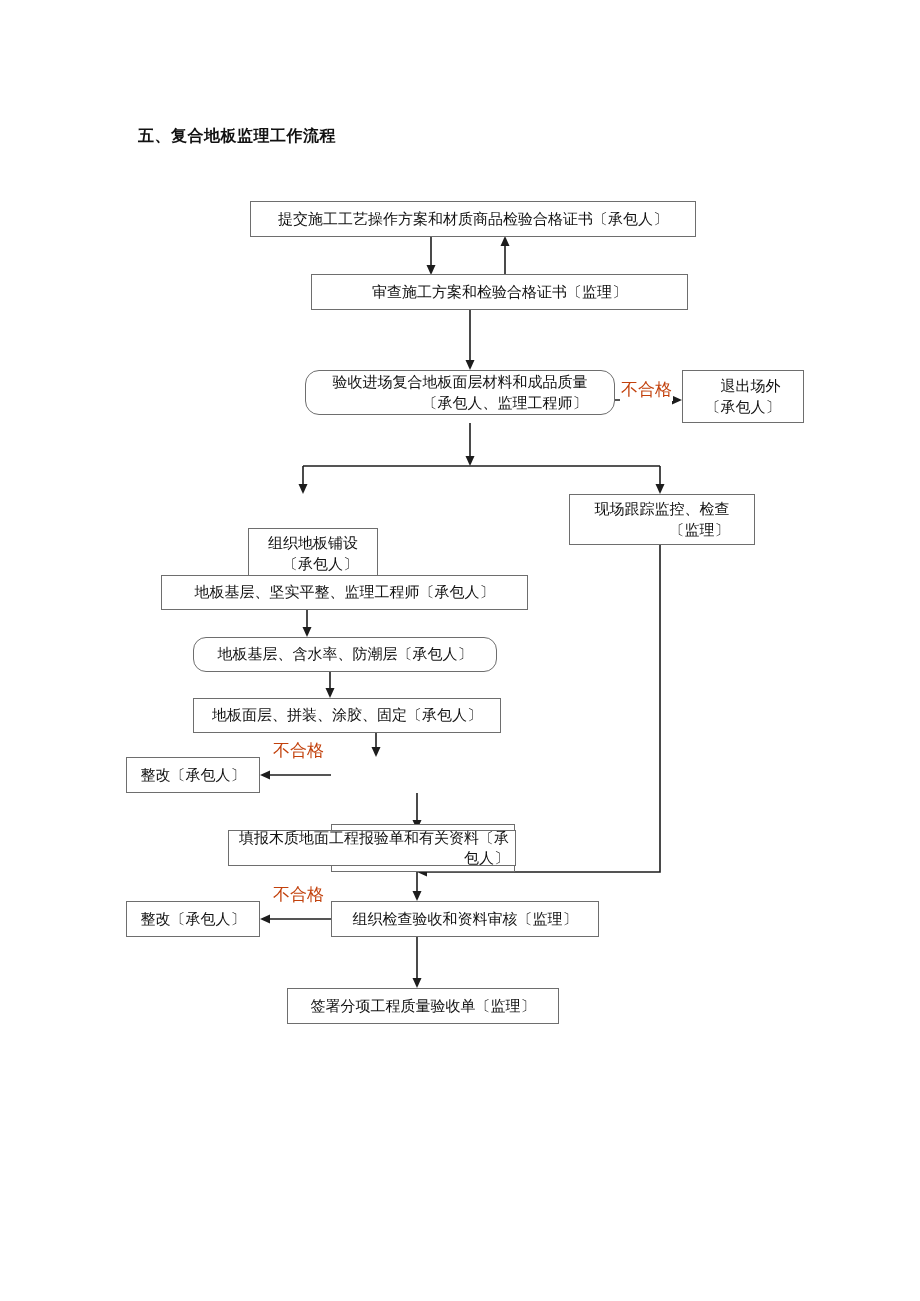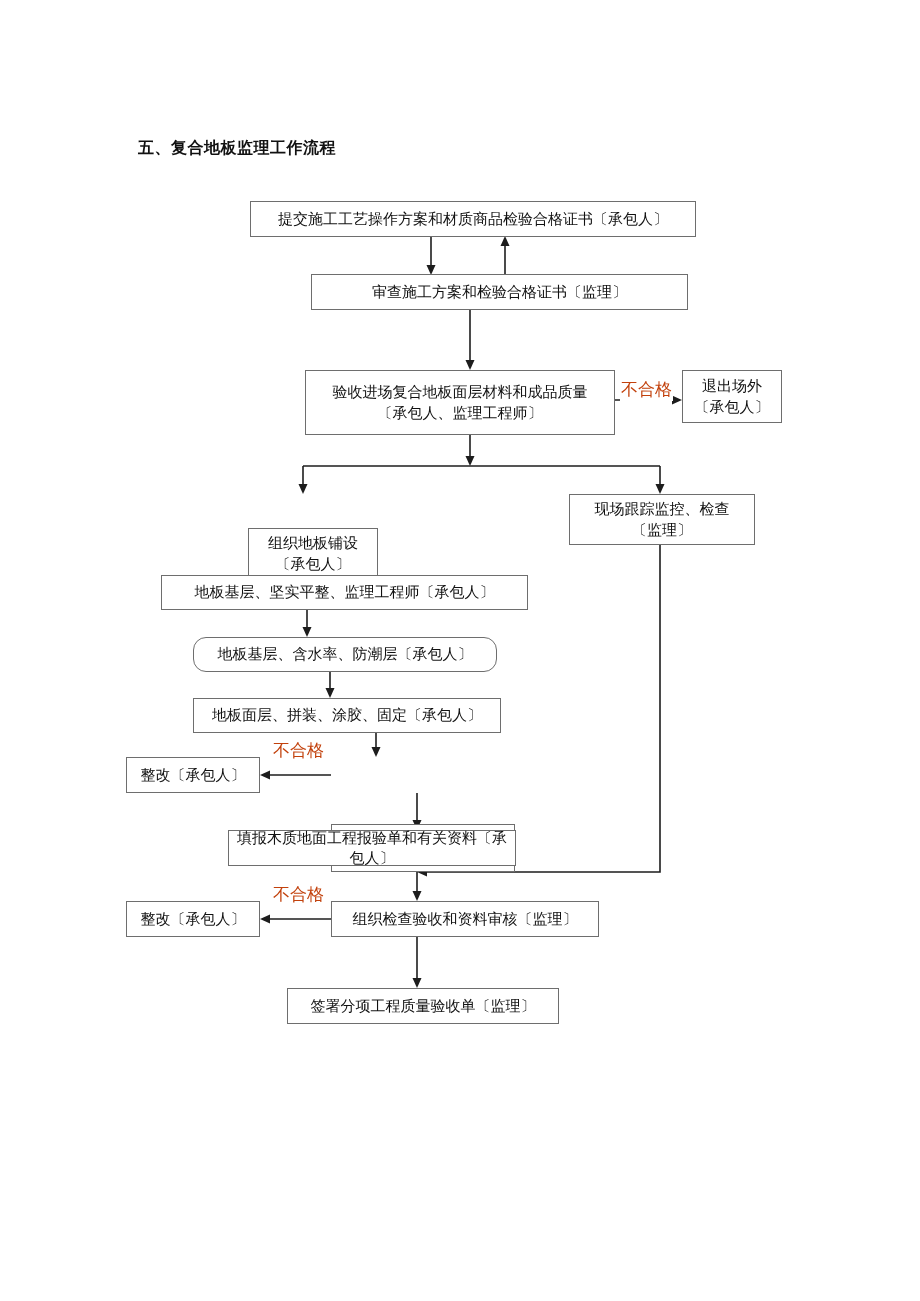--- a/index.html
+++ b/index.html
@@ -21,38 +21,37 @@
   #heading {
     position: absolute;
     left: 138px;
     top: 126px;
     font-family: "Liberation Sans", "DejaVu Sans", sans-serif;
     font-size: 16px;
     font-weight: bold;
     letter-spacing: 0.5px;
     color: #111111;
     white-space: nowrap;
-    margin-top: 12px;
   }
   #flow {
     position: absolute;
     left: 0;
     top: 0;
     width: 920px;
     height: 1301px;
   }
   .node {
     position: absolute;
     box-sizing: border-box;
     border: 1px solid #6e6e6e;
     background: #ffffff;
     display: flex;
     align-items: center;
     justify-content: center;
-    text-align: center;
+    text-align: right;
     font-family: "Liberation Serif", "DejaVu Serif", serif;
     font-size: 15px;
     line-height: 1.35;
     color: #111111;
     padding: 2px 6px;
     white-space: pre-line;
   }
   .edge-label {
     position: absolute;
     font-family: "Liberation Serif", "DejaVu Serif", serif;
@@ -129,24 +128,24 @@
     <polygon class="head" points="260,919 270,914.5 270,923.5"></polygon>
 
     <line x1="417" y1="937" x2="417" y2="981"></line>
     <polygon class="head" points="417,988 412.5,978 421.5,978"></polygon>
   </svg>
 
   <div class="node" style="left:250px; top:201px; width:446px; height:36px;">提交施工工艺操作方案和材质商品检验合格证书〔承包人〕</div>
 
   <div class="node" style="left:311px; top:274px; width:377px; height:36px;">审查施工方案和检验合格证书〔监理〕</div>
 
-  <div class="node" style="left:305px; top:370px; width:310px; height:65px;">验收进场复合地板面层材料和成品质量
+  <div class="node" style="left:305px; top:370px; width:310px; height:45px;border-radius:14px;">验收进场复合地板面层材料和成品质量
 〔承包人、监理工程师〕</div>
 
-  <div class="node" style="left:682px; top:370px; width:100px; height:53px;">退出场外
+  <div class="node" style="left:682px; top:370px; width:122px; height:53px;">退出场外
 〔承包人〕</div>
 
   <div class="node" style="left:248px; top:494px; width:130px; height:51px;margin-top:34px;">组织地板铺设
 〔承包人〕</div>
 
   <div class="node" style="left:569px; top:494px; width:186px; height:51px;">现场跟踪监控、检查
 〔监理〕</div>
 
   <div class="node" style="left:161px; top:575px; width:367px; height:35px;">地板基层、坚实平整、监理工程师〔承包人〕</div>
 

